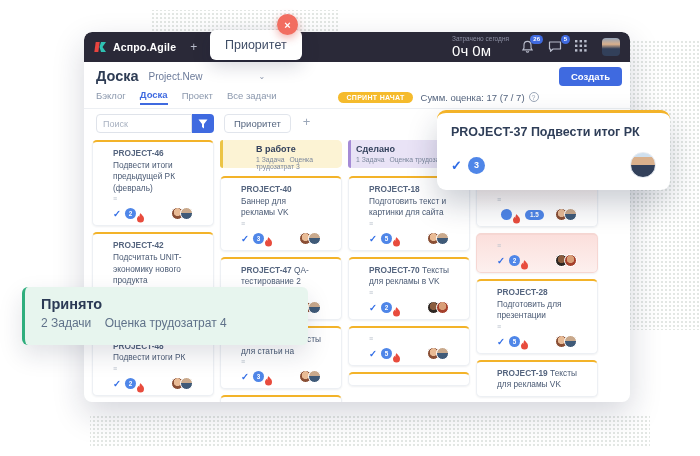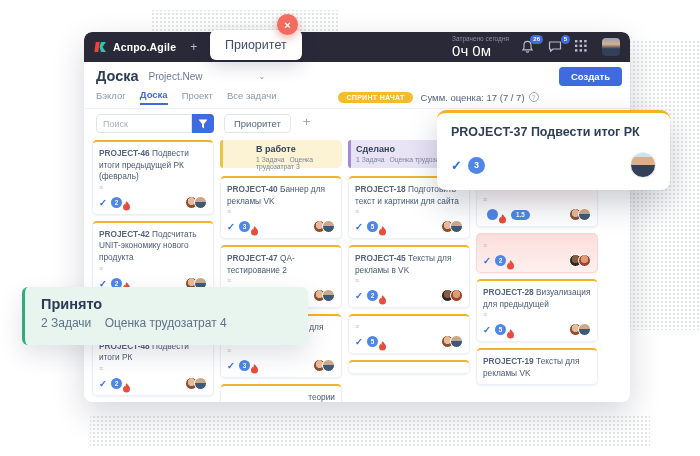--- a/index.html
+++ b/index.html
@@ -51,21 +51,21 @@
   
   .columns { position:absolute; left:8px; top:108px; right:0; bottom:0; display:flex; gap:6px; }
   .col { width:122px; flex:0 0 122px; display:flex; flex-direction:column; }
   .col-header { border-radius:5px; padding:4px 7px 5px 8px; position:relative; margin-bottom:8px; min-height:28px; }
   .col-header .bar { position:absolute; left:0; top:0; bottom:0; width:3px; border-radius:3px 0 0 3px; }
   .col-title { font-size:9px; font-weight:bold; color:#33415c; }
   .col-sub { font-size:6.8px; color:#7b879c; margin-top:2px; }
   .col-sub span + span { margin-left:5px; }
   .col-header-ph { min-height:28px; margin-bottom:8px; }
 
-  .card { background:#fff; border:1px solid #edf0f4; border-top:2px solid #f3b329; border-radius:5px; box-shadow:0 1px 2px rgba(30,40,70,.07); padding:6px 6px 5px; margin-bottom:6px; cursor:pointer; }
+  .card { background:#fff; border:1px solid #edf0f4; border-top:2px solid #f3b329; border-radius:5px; box-shadow:0 1px 2px rgba(30,40,70,.07); padding:6px 20px 5px; margin-bottom:6px; cursor:pointer; }
   .card.pink { border-top-color:#ea5b52; background:linear-gradient(180deg,#fbdfdc 0%,#fdf0ee 100%); border-color:#f6d7d3; }
   .card.tint { background:linear-gradient(180deg,#fdf1ef 0%,#ffffff 70%); }
   .card-title { font-size:8.3px; line-height:1.4; color:#4a5a74; min-height:11px; }
   .card.two .card-title { min-height:23px; }
   .card.frag .card-title { text-align:right; }
   .tid { font-weight:bold; color:#55657f; }
   .desc-ic { font-size:7px; color:#b9c1cc; margin-top:1px; line-height:1; }
   .card-footer { display:flex; align-items:center; margin-top:5px; }
   .check { color:#2e6be5; font-size:9.5px; font-weight:bold; }
   .badge { width:11px; height:11px; border-radius:50%; background:#4f86e8; color:#fff; font-size:6.3px; font-weight:bold; display:flex; align-items:center; justify-content:center; margin-left:4px; }
@@ -335,21 +335,21 @@
               </svg>
       </span>
 
       <div class="avatars">
         <span class="av a1"></span>
         <span class="av a2"></span>
       </div>
     </div>
   </div>
         <div class="card">
-    <div class="card-title"><span class="tid">PROJECT-45</span> <span class="ttext">Тексты для рекламы в VK</span></div>
+    <div class="card-title"><span class="tid">PROJECT-70</span> <span class="ttext">Тексты для рекламы в VK</span></div>
     <div class="desc-ic">≡</div>
     <div class="card-footer">
       <span class="check">✓</span>
       <span class="badge">2</span>
       <span class="fire-ic" hidden="">
         <svg width="9" height="10" viewBox="0 0 9 10">
                 <path d="M4.5 0 C5.5 2 8 3 8 6 A3.5 3.5 0 0 1 1 6 C1 4.5 2 3.8 2.5 2.8 C3 3.6 3.5 3.8 3.5 3.8 C3.2 2.4 4 1.2 4.5 0 Z" fill="#e84c3d"></path>
               </svg>
       </span>
 
@@ -413,21 +413,21 @@
               </svg>
       </span>
 
       <div class="avatars">
         <span class="av d1"></span>
         <span class="av d2"></span>
       </div>
     </div>
   </div>
         <div class="card two">
-    <div class="card-title"><span class="tid">PROJECT-28</span> <span class="ttext">Визуализация для предыдущей</span></div>
+    <div class="card-title"><span class="tid">PROJECT-28</span> <span class="ttext">Подготовить для презентации</span></div>
     <div class="desc-ic">≡</div>
     <div class="card-footer">
       <span class="check">✓</span>
       <span class="badge">5</span>
       <span class="fire-ic" hidden="">
         <svg width="9" height="10" viewBox="0 0 9 10">
                 <path d="M4.5 0 C5.5 2 8 3 8 6 A3.5 3.5 0 0 1 1 6 C1 4.5 2 3.8 2.5 2.8 C3 3.6 3.5 3.8 3.5 3.8 C3.2 2.4 4 1.2 4.5 0 Z" fill="#e84c3d"></path>
               </svg>
       </span>
 

